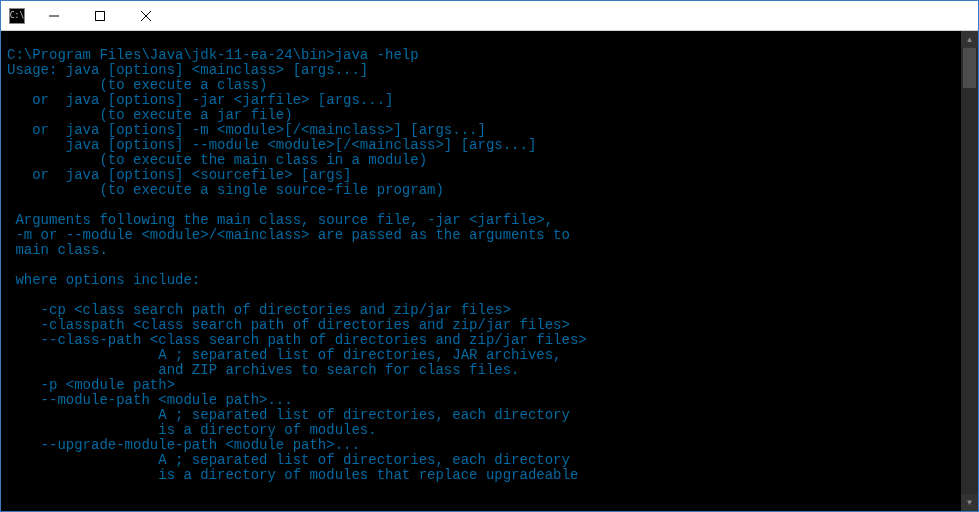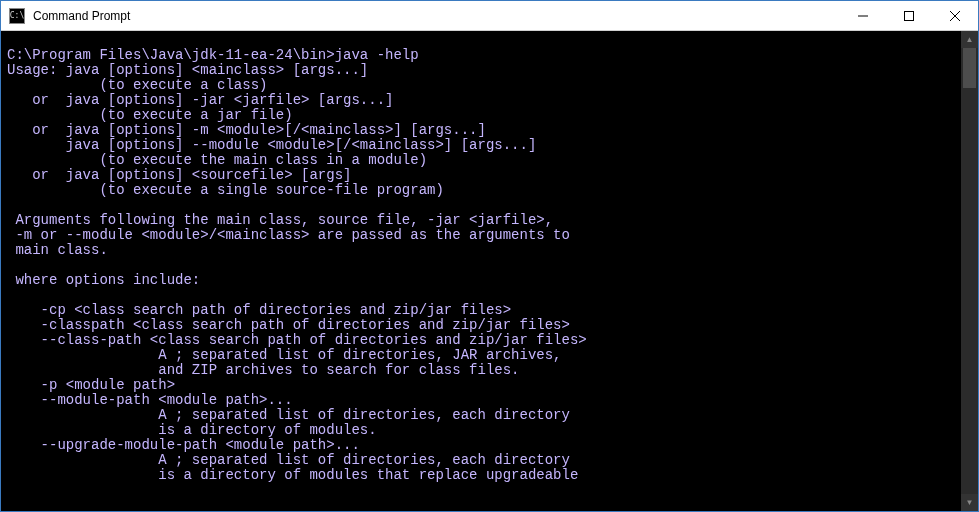--- a/index.html
+++ b/index.html
@@ -52,21 +52,21 @@
     color: #000;
   }
   .win-btn svg { display: block; }
   .terminal-wrap {
     position: relative;
     height: calc(100% - 30px);
     background: #000;
   }
   .terminal {
     background: #000;
-    color: #c4b5fd;
+    color: #0369a1;
     font-family: Consolas, "Courier New", monospace;
     font-size: 14px;
     line-height: 15px;
     white-space: pre;
     padding: 2px 0 16px 6px;
     height: 100%;
     overflow: hidden;
   }
   .scrollbar {
     position: absolute;
@@ -97,21 +97,20 @@
   .scroll-arrow.bottom {
     position: absolute;
     bottom: 0;
   }
 </style>
 </head>
 <body>
 
 <div class="titlebar">
   <div class="app-icon">C:\</div>
-  <div class="title">Command Prompt</div>
   <div class="win-controls">
     <div class="win-btn">
       <svg width="10" height="10">
           <line x1="0" y1="5" x2="10" y2="5" stroke="#000" stroke-width="1"></line>
         </svg>
     </div>
     <div class="win-btn">
       <svg width="10" height="10">
           <rect x="0.5" y="0.5" width="9" height="9" fill="none" stroke="#000" stroke-width="1"></rect>
         </svg>

